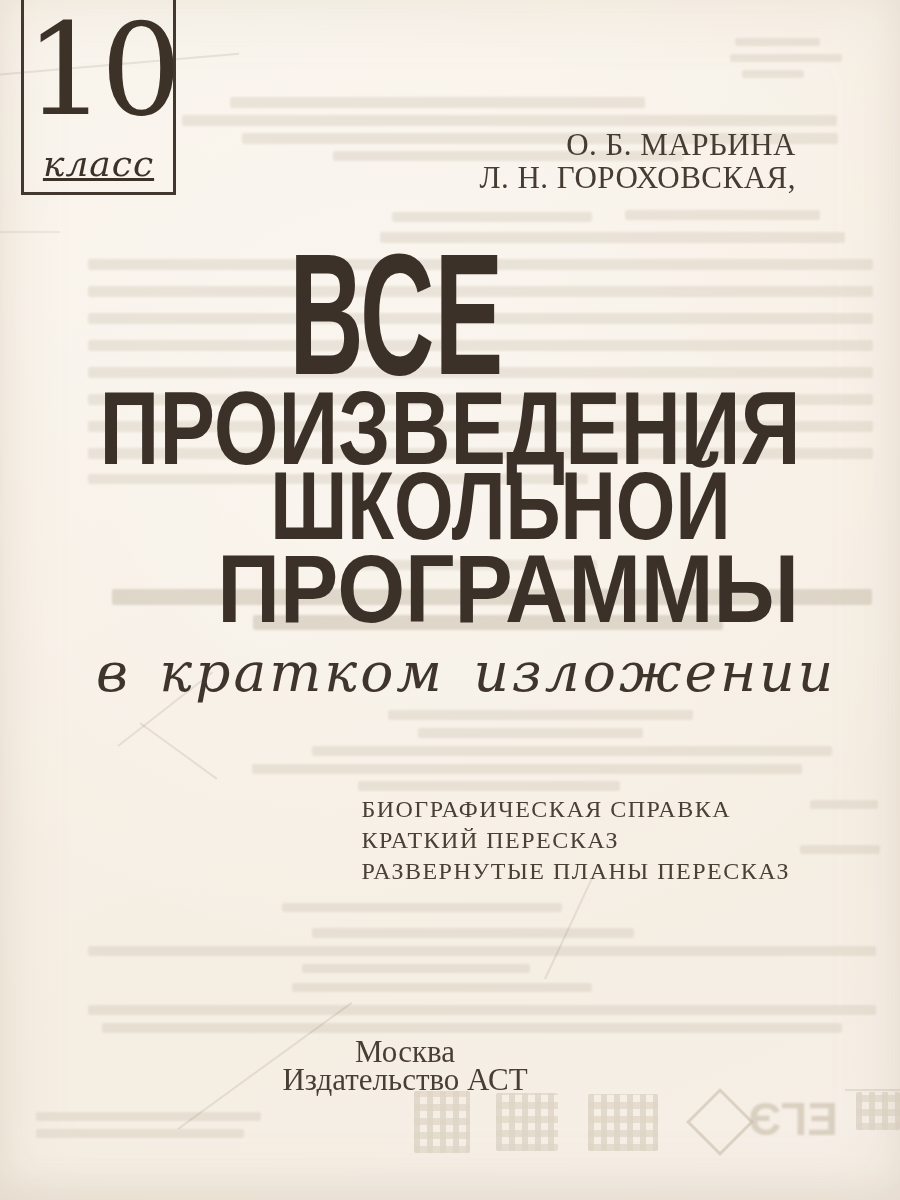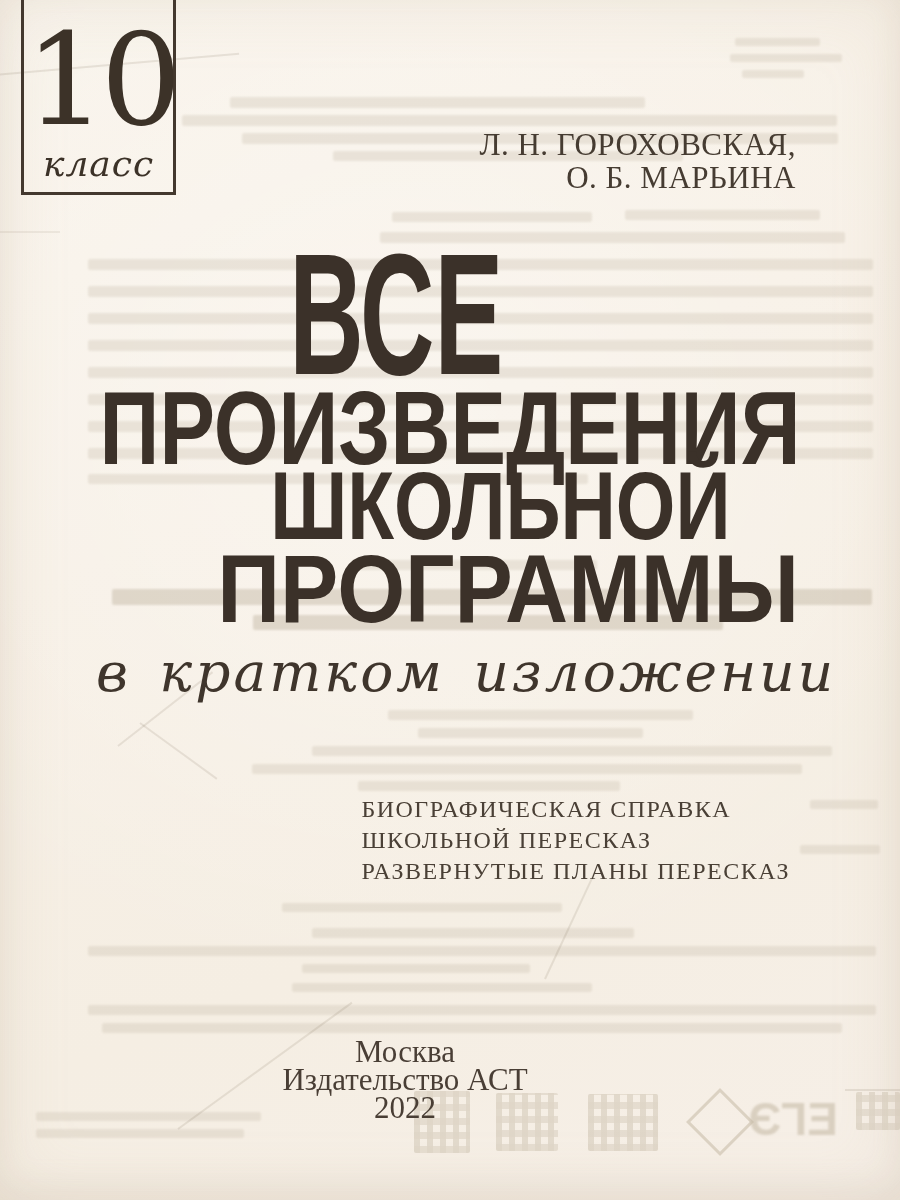--- a/index.html
+++ b/index.html
@@ -18,21 +18,21 @@
     display:flex;flex-direction:column;align-items:center;justify-content:flex-end;
     padding-bottom:8px;box-sizing:border-box;
   }
   .badge-num{
     font-family:"DejaVu Serif",serif;font-weight:normal;
     font-size:128px;line-height:.86;color:#3c3228;letter-spacing:-6px;
     transform:translateX(2px);
   }
   .badge-label{
     font-family:"DejaVu Serif",serif;font-style:italic;font-size:36px;
-    color:#3c3228;letter-spacing:1px;margin-top:8px;
+    color:#3c3228;letter-spacing:1px;margin-top:18px;text-decoration:underline;
   }
   
   .authors{
     position:absolute;top:128px;right:104px;text-align:right;
     font-size:31px;line-height:33px;color:#463c32;letter-spacing:.5px;
   }
   
   .title-row{
     position:absolute;left:0;width:900px;text-align:center;
     font-family:"Liberation Sans",sans-serif;font-weight:bold;color:#3b3129;
@@ -143,36 +143,35 @@
   <div class="crease" style="left:178px;top:1128px;width:215px;transform:rotate(-36deg)"></div>
   <div class="crease" style="left:545px;top:978px;width:118px;transform:rotate(-65deg)"></div>
   <div class="crease" style="left:845px;top:1089px;width:55px"></div>
 
   <div class="badge">
     <span class="badge-num">10</span>
     <span class="badge-label">класс</span>
   </div>
 
   <div class="authors">
+    <div>О. Б. МАРЬИНА</div>
     <div>Л. Н. ГОРОХОВСКАЯ,</div>
-    <div>О. Б. МАРЬИНА</div>
   </div>
 
   <div class="title-row t1"><span>ВСЕ</span></div>
   <div class="title-row t2"><span>ПРОИЗВЕДЕНИЯ</span></div>
   <div class="title-row t3"><span>ШКОЛЬНОЙ</span></div>
   <div class="title-row t4"><span>ПРОГРАММЫ</span></div>
 
   <div class="subtitle">в кратком изложении</div>
 
   <div class="features">
     <div>БИОГРАФИЧЕСКАЯ СПРАВКА</div>
-    <div>ШКОЛЬНОЙ ПЕРЕСКАЗ</div>
+    <div>КРАТКИЙ ПЕРЕСКАЗ</div>
     <div>РАЗВЕРНУТЫЕ ПЛАНЫ ПЕРЕСКАЗ</div>
   </div>
 
   <div class="imprint">
     <div>Москва</div>
     <div>Издательство АСТ</div>
-    <div>2022</div>
   </div>
 
 </div>
 
 </body></html>

